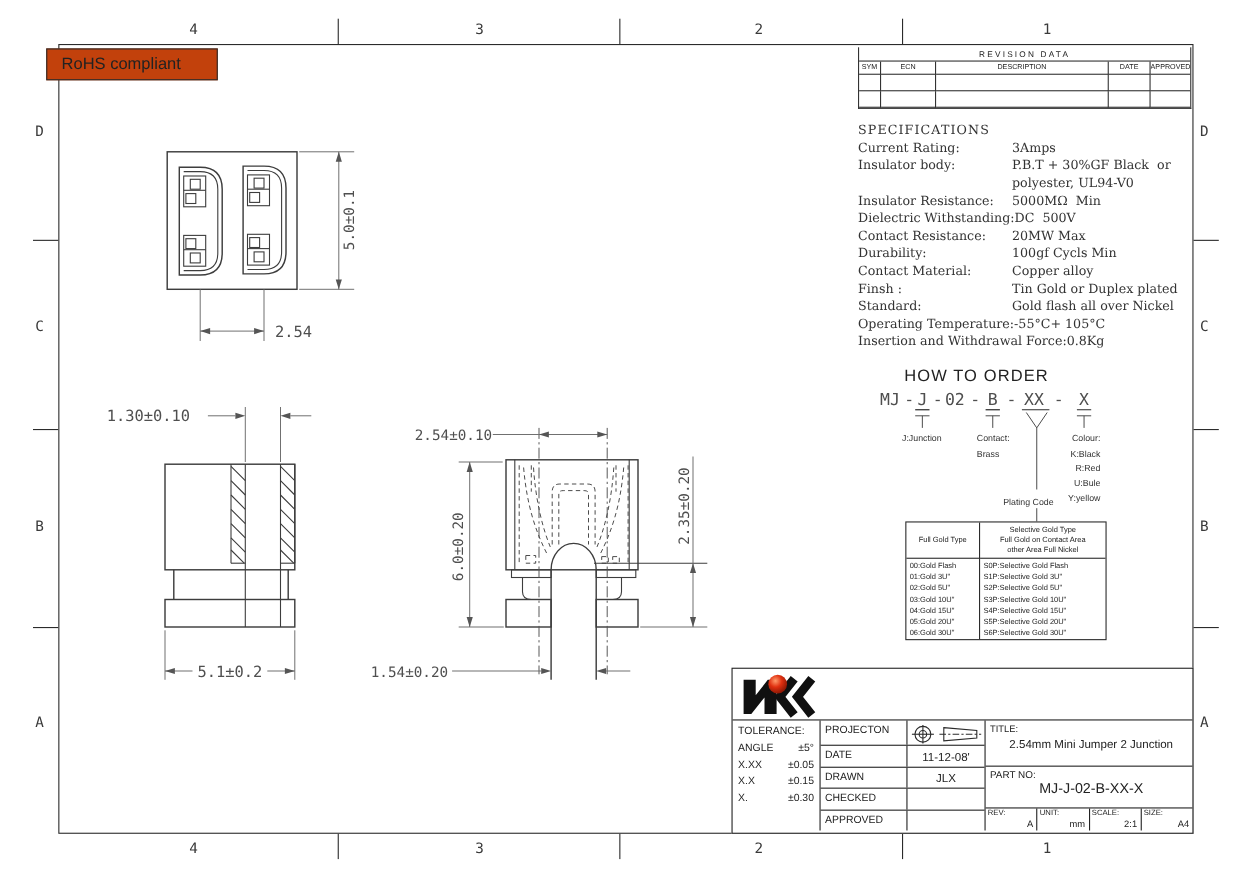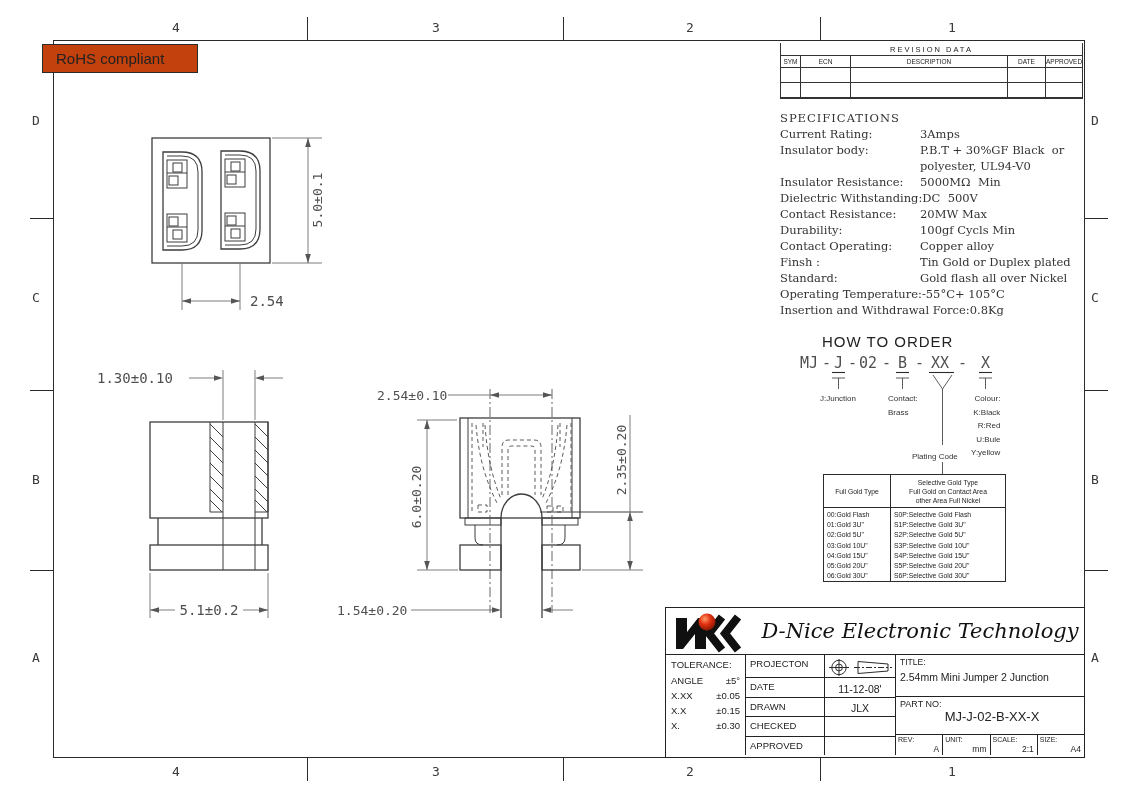--- a/index.html
+++ b/index.html
@@ -51,21 +51,21 @@
   .tb-tol .trow { display:flex; justify-content:space-between; line-height:15px; }
   .tb-tol .ttl { line-height:16px; }
   .tb-mid { width:150px; border-right:1.3px solid #222; display:flex; flex-direction:column; }
   .tb-row { flex:1; display:flex; border-bottom:1px solid #222; }
   .tb-row:last-child { border-bottom:none; }
   .tb-flabel { width:79px; border-right:1px solid #222; font-size:9.5px; padding:3px 0 0 4px; }
   .tb-fvalue { flex:1; text-align:left; font-size:10.5px; padding-top:3px; display:flex; align-items:center; justify-content:center; }
   .tb-right { flex:1; display:flex; flex-direction:column; }
   .tb-title-cell { height:42px; border-bottom:1px solid #222; padding:2px 0 0 4px; }
   .tb-title-cell .lab { font-size:8.5px; }
-  .tb-title-cell .val { text-align:left; font-size:10.5px; margin-top:4px; }
+  .tb-title-cell .val { text-align:center; font-size:10.5px; margin-top:4px; }
   .tb-part-cell { height:38px; border-bottom:1px solid #222; padding:2px 0 0 4px; }
   .tb-part-cell .lab { font-size:9px; }
   .tb-part-cell .val { text-align:center; font-size:13px; margin-top:0; }
   .tb-foot { flex:1; display:flex; }
   .tb-fcell { flex:1; border-right:1px solid #222; position:relative; }
   .tb-fcell:last-child { border-right:none; }
   .tb-fcell .lab { position:absolute; left:2px; top:1px; font-size:7px; }
   .tb-fcell .val { position:absolute; right:3px; bottom:1px; font-size:8.5px; }
 
   svg { position:absolute; overflow:visible; }
@@ -160,21 +160,21 @@
       </div>
     <div class="spec-row">
         <span class="sl">Contact Resistance:</span>
         <span class="sv">20MW Max</span>
       </div>
     <div class="spec-row">
         <span class="sl">Durability:</span>
         <span class="sv">100gf Cycls Min</span>
       </div>
     <div class="spec-row">
-        <span class="sl">Contact Operating:</span>
+        <span class="sl">Contact Material:</span>
         <span class="sv">Copper alloy</span>
       </div>
     <div class="spec-row">
         <span class="sl">Finsh :</span>
         <span class="sv">Tin Gold or Duplex plated</span>
       </div>
     <div class="spec-row">
         <span class="sl">Standard:</span>
         <span class="sv">Gold flash all over Nickel</span>
       </div>
@@ -399,21 +399,20 @@
             <stop offset="0" stop-color="#ff9a6a"></stop>
             <stop offset="0.45" stop-color="#e03010"></stop>
             <stop offset="1" stop-color="#7e1302"></stop>
           </radialGradient>
         </defs>
         <path fill="#101010" d="M6,9 L17,9 L17,23 L28,9 L36,9 L36,40 L25,40 L25,25 L13,40 L6,40 Z"></path>
         <path fill="none" stroke="#101010" stroke-width="8" d="M52,8 L39,24.5 L52,41"></path>
         <path fill="none" stroke="#101010" stroke-width="8" d="M68,8 L55,24.5 L68,41"></path>
         <circle cx="37" cy="13" r="8.5" fill="url(#ballGrad)"></circle>
       </svg>
-      <div class="tb-company">D-Nice Electronic Technology</div>
     </div>
     <div class="tb-body">
       <div class="tb-tol">
         <div class="ttl">TOLERANCE:</div>
         <div class="trow">
             <span>ANGLE</span>
             <span>±5°</span>
           </div>
         <div class="trow">
             <span>X.XX</span>

